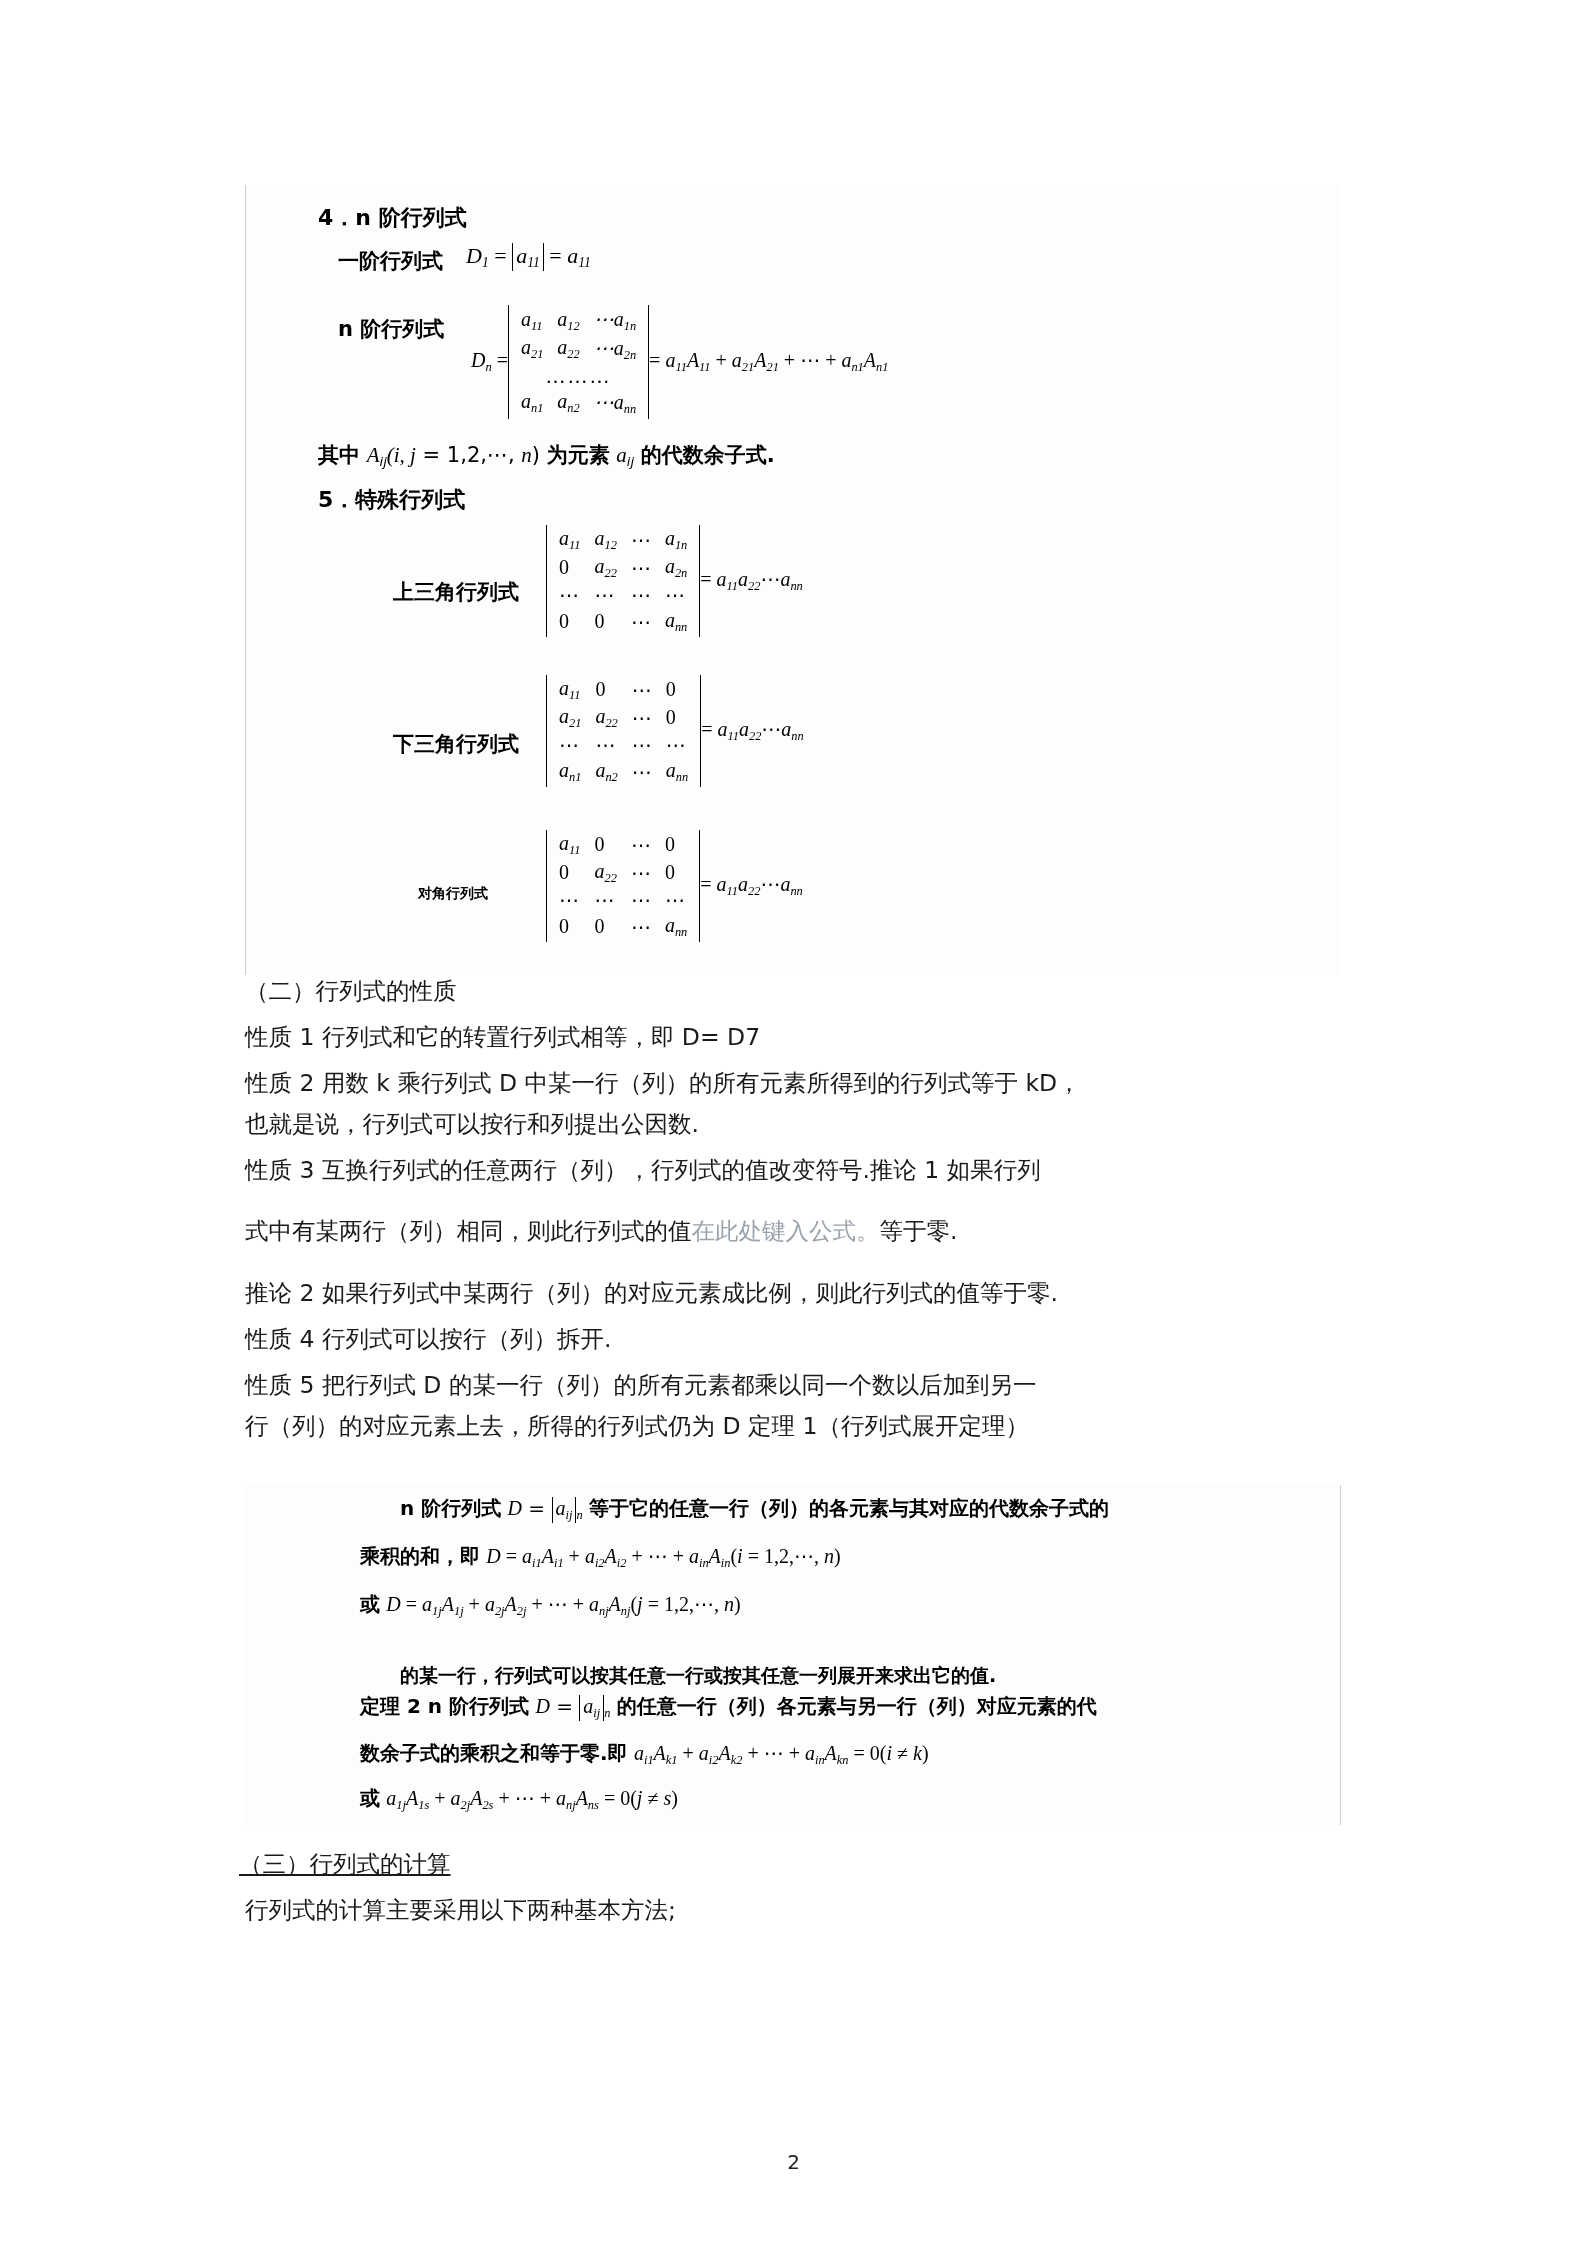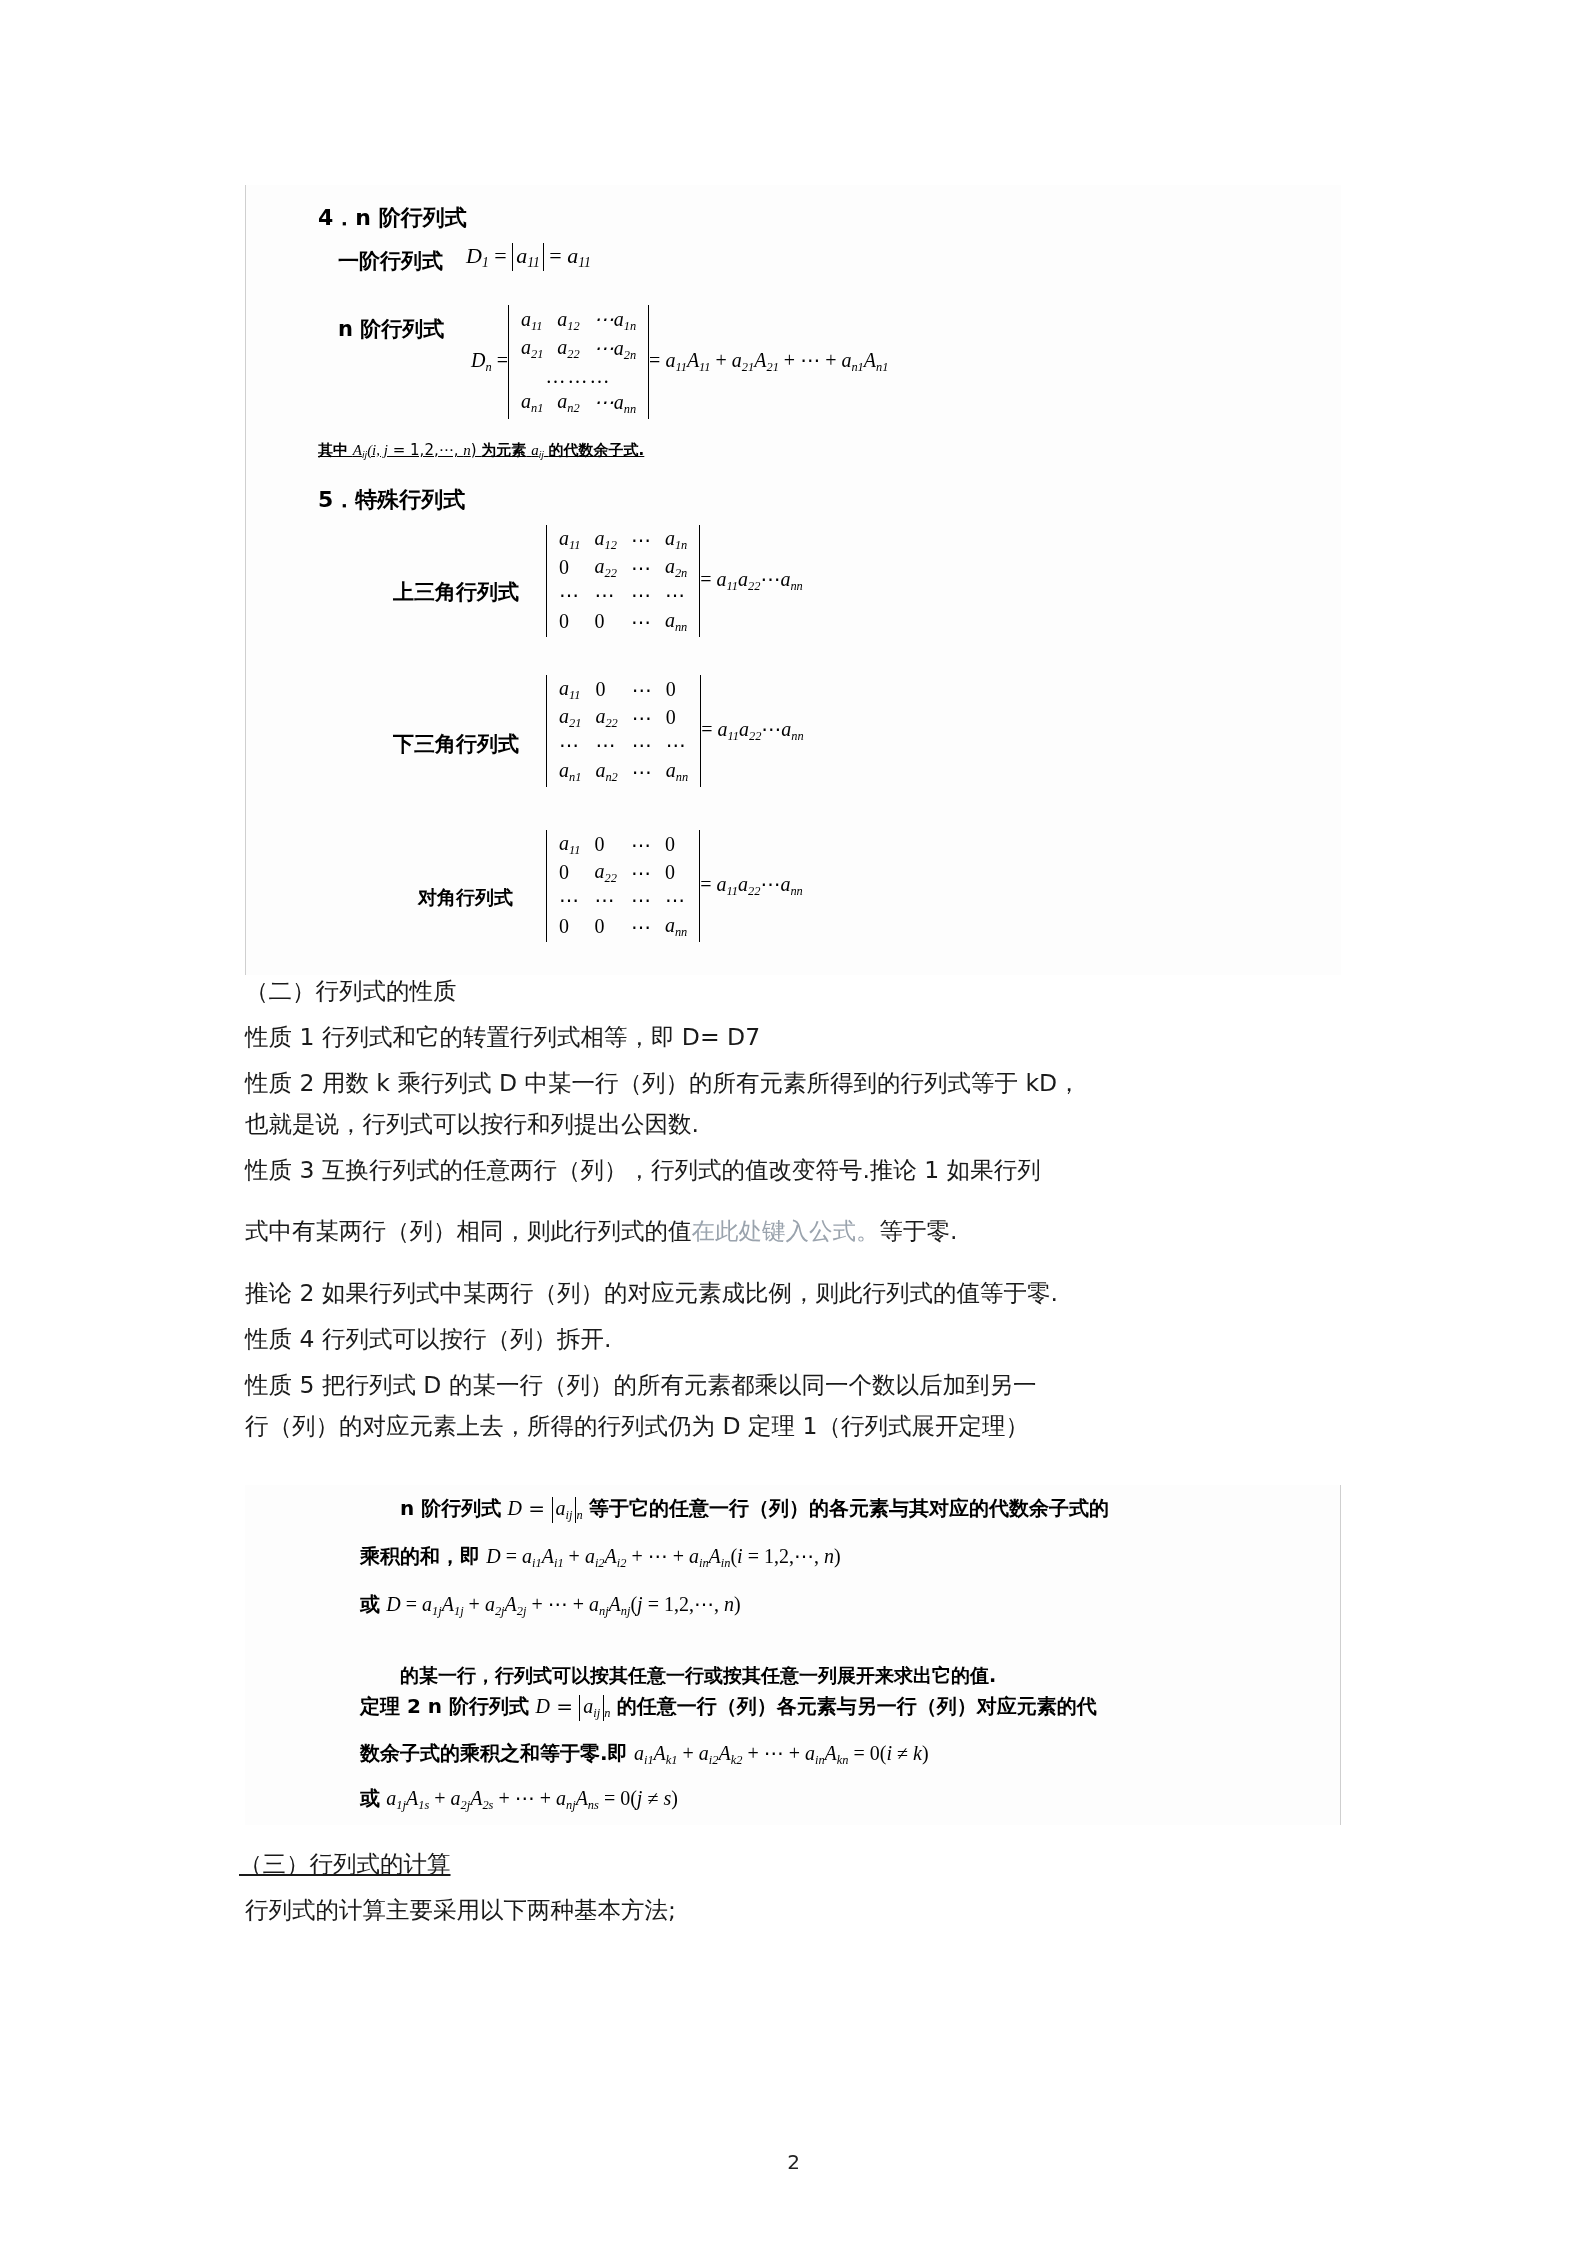--- a/index.html
+++ b/index.html
@@ -141,21 +141,21 @@
                 <td><span class="it">a</span><span class="sub">n2</span></td>
                 <td>⋯<span class="it">a</span><span class="sub">nn</span></td>
               </tr>
       </tbody>
           </table></span><span style="display:inline-block; vertical-align:middle;">
         = <span class="it">a</span><span class="sub">11</span><span class="it">A</span><span class="sub">11</span> +
         <span class="it">a</span><span class="sub">21</span><span class="it">A</span><span class="sub">21</span> + ⋯ +
         <span class="it">a</span><span class="sub">n1</span><span class="it">A</span><span class="sub">n1</span></span>
     </div>
 
-    <div class="f-row cjk" style="left:72px; top:256px; font-size:15px;text-decoration:underline;">
+    <div class="f-row cjk" style="left:72px; top:256px; font-size:21px;">
       <span class="b">其中</span>
       <span class="it" style="font-family:'Liberation Serif',serif;">A</span><span class="sub">ij</span><span class="it" style="font-family:'Liberation Serif',serif;">(i, j</span> = 1,2,⋯, <span class="it" style="font-family:'Liberation Serif',serif;">n</span>)
       <span class="b">为元素</span>
       <span class="it" style="font-family:'Liberation Serif',serif;">a</span><span class="sub">ij</span>
       <span class="b">的代数余子式.</span>
     </div>
 
     <div class="f-row b cjk" style="left:72px; top:300px; font-size:22px;">5．特殊行列式</div>
 
     <div class="f-row cjk b" style="left:147px; top:393px; font-size:21px;">上三角行列式</div>
@@ -217,21 +217,21 @@
                 <td><span class="it">a</span><span class="sub">n1</span></td>
                 <td><span class="it">a</span><span class="sub">n2</span></td>
                 <td style="font-style:normal">⋯</td>
                 <td><span class="it">a</span><span class="sub">nn</span></td>
               </tr>
       </tbody>
           </table></span><span style="display:inline-block; vertical-align:middle;">
         = <span class="it">a</span><span class="sub">11</span><span class="it">a</span><span class="sub">22</span>⋯<span class="it">a</span><span class="sub">nn</span></span>
     </div>
 
-    <div class="f-row cjk b" style="left:172px; top:700px; font-size:19px;text-align:center;">对角行列式</div>
+    <div class="f-row cjk b" style="left:172px; top:700px; font-size:14px;text-align:center;">对角行列式</div>
     <div class="f-row" style="left:300px; top:645px; font-size:20px;">
       <span class="det"><table>
         <tbody>
               <tr>
                 <td><span class="it">a</span><span class="sub">11</span></td>
                 <td style="font-style:normal">0</td>
                 <td style="font-style:normal">⋯</td>
                 <td style="font-style:normal">0</td>
               </tr>
         <tr>

